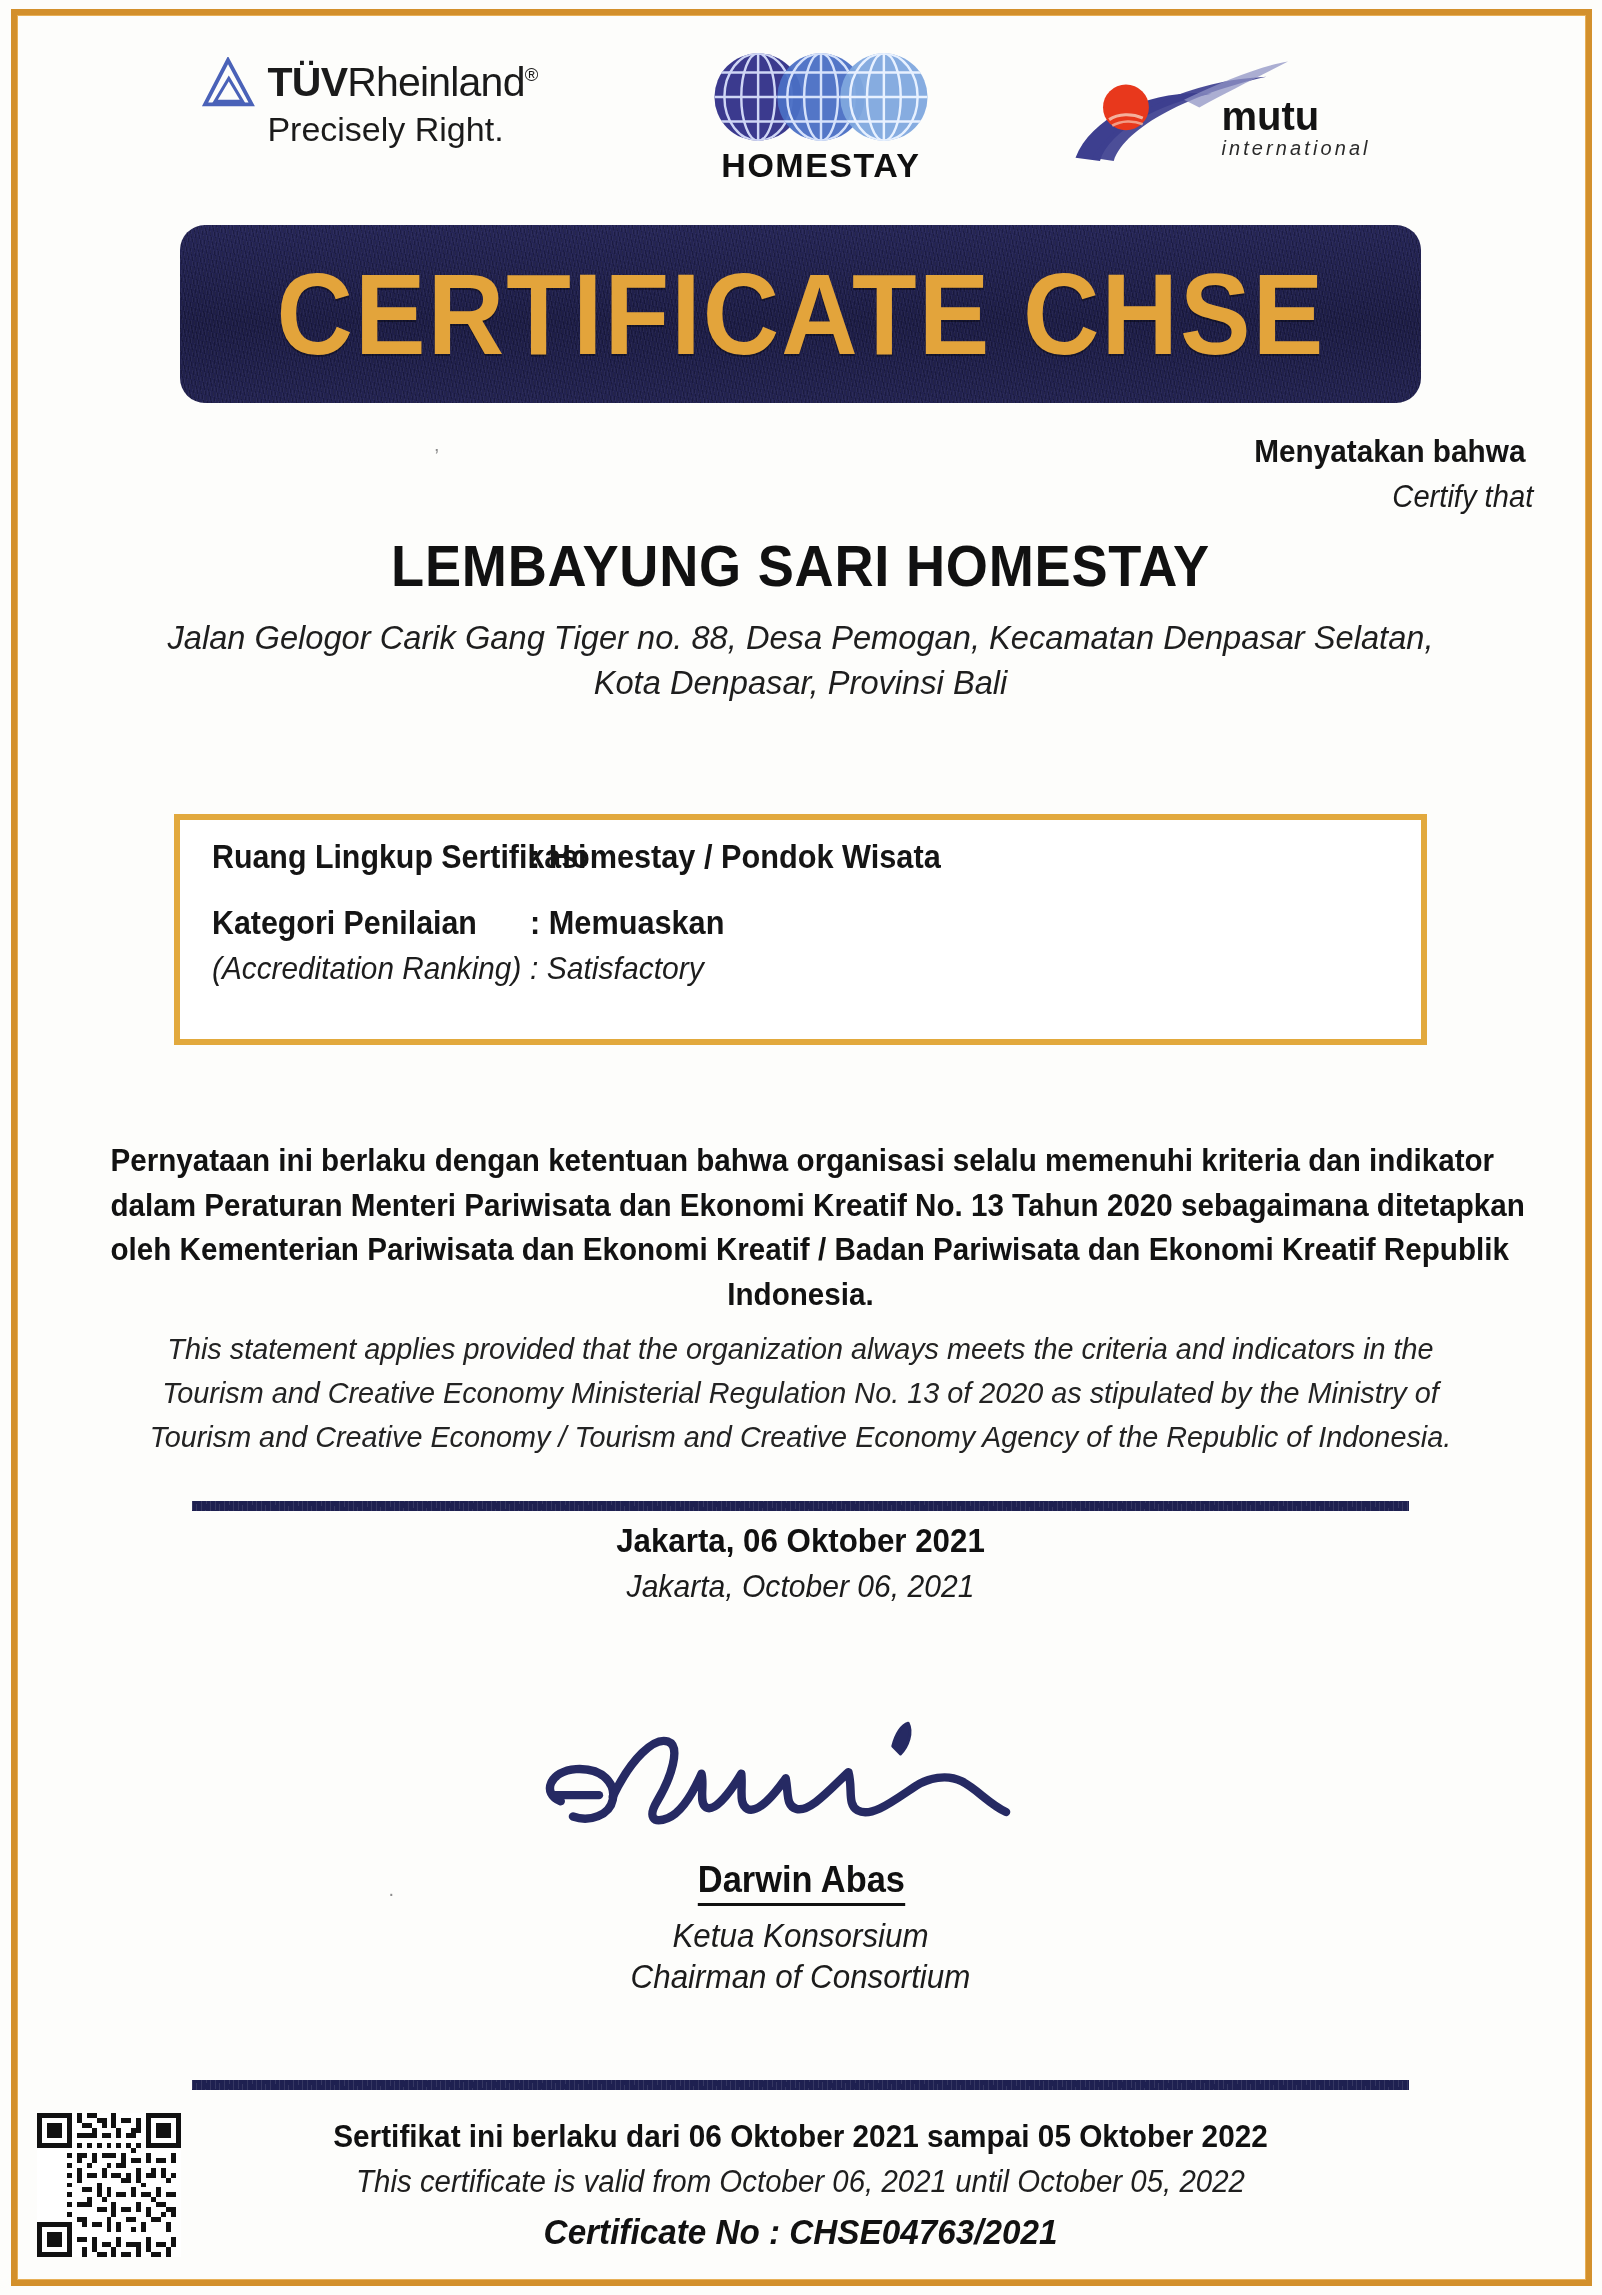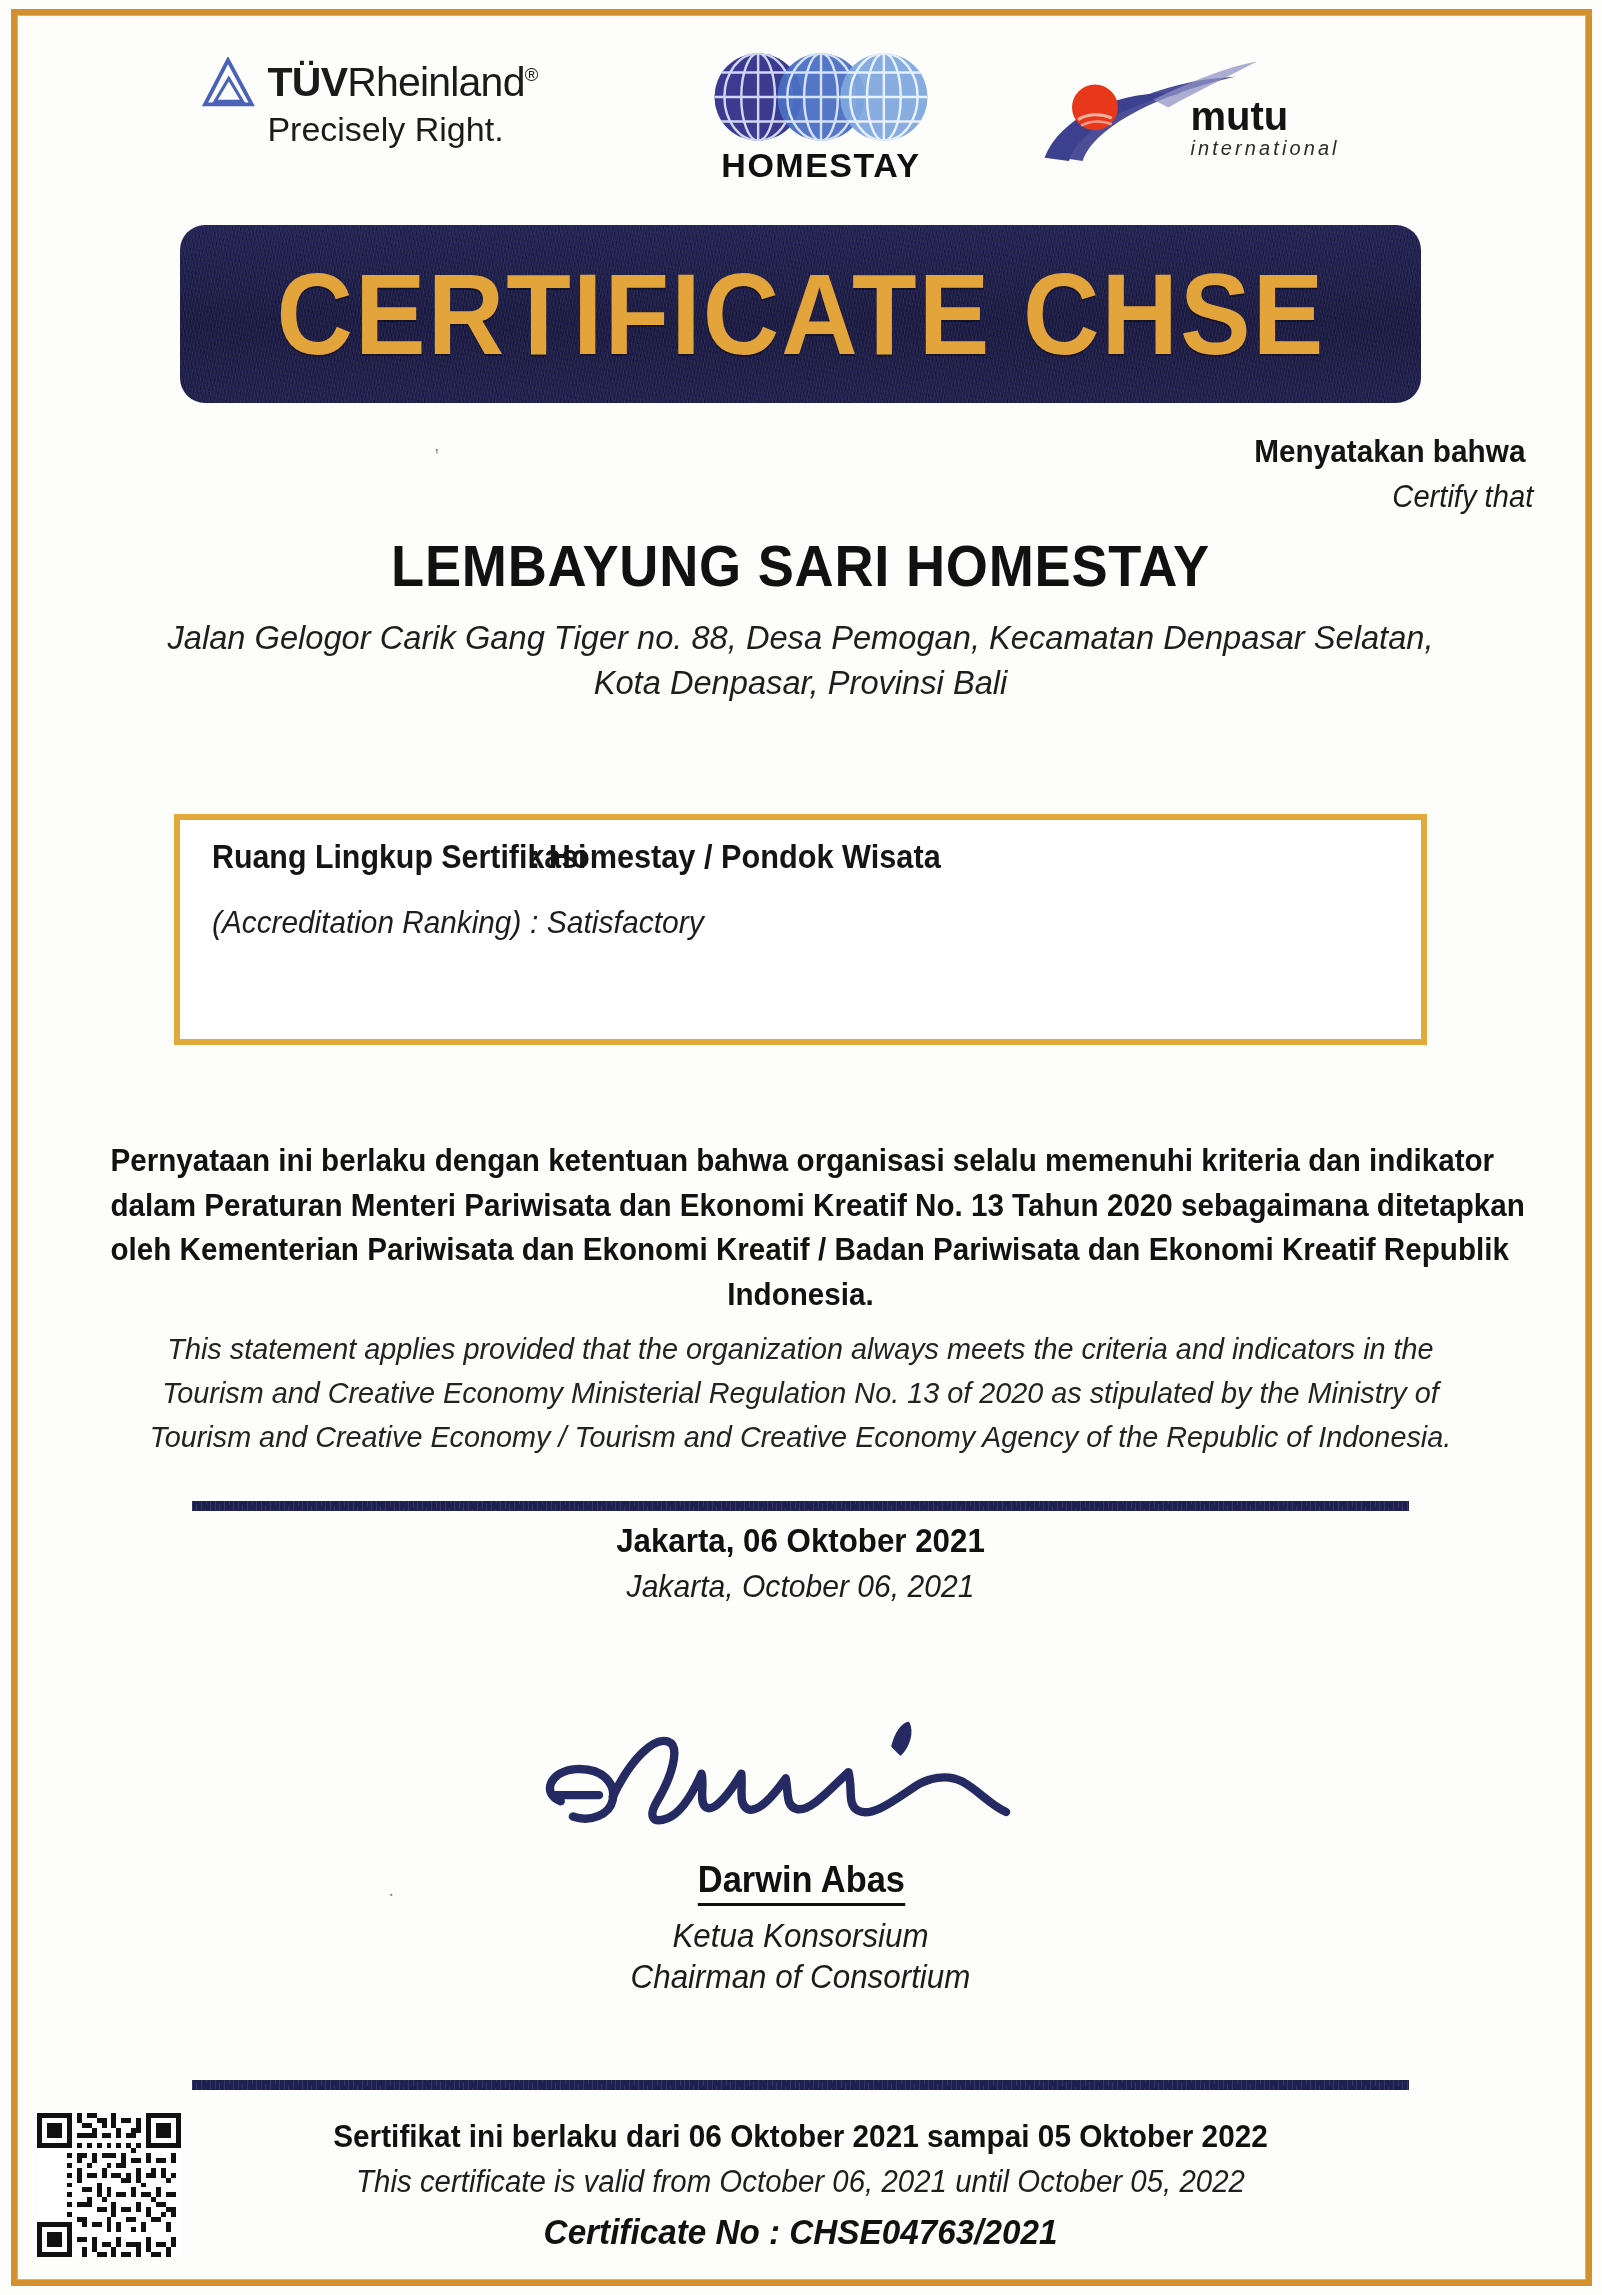--- a/index.html
+++ b/index.html
@@ -75,21 +75,21 @@
   .suco-globes { position: relative; width: 230px; height: 92px; margin: 0 auto; }
   .suco-word {
     margin-top: 3.1px;
     font-size: 34px;
     font-weight: 700;
     letter-spacing: 1.5px;
     color: #101010;
     font-family: "Liberation Sans", sans-serif;
   }
 
-  .logo-mutu { position: absolute; left: 1017px; top: 26px; width: 360px; height: 107px; }
+  .logo-mutu { position: absolute; left: 1048px; top: 26px; width: 360px; height: 107px; }
   .mutu-text { position: absolute; left: 152px; top: 37px; }
   .mutu-word {
     font-size: 40px;
     font-weight: 700;
     color: #141414;
     letter-spacing: 0px;
     line-height: 0.98;
     font-family: "Liberation Sans", sans-serif;
   }
   .mutu-sub {
@@ -376,20 +376,24 @@
     <div id="scope-box">
       <div id="scope-inner">
         <div class="scope-group">
           <div class="scope-row">
             <div class="scope-label-id">Ruang Lingkup Sertifikasi</div>
             <div class="scope-value-id">: Homestay / Pondok Wisata</div>
           </div>
         </div>
         <div class="scope-gap"></div>
         <div class="scope-group">
+          <div class="scope-row">
+            <div class="scope-label-id">Kategori Penilaian</div>
+            <div class="scope-value-id">: Memuaskan</div>
+          </div>
           <div class="scope-row">
             <div class="scope-label-en">(Accreditation Ranking)</div>
             <div class="scope-value-en">: Satisfactory</div>
           </div>
         </div>
       </div>
     </div>
 
     <div id="stmt-id">
       <div class="stmt-id-line">Pernyataan ini berlaku dengan ketentuan bahwa organisasi selalu memenuhi kriteria dan indikator</div>

